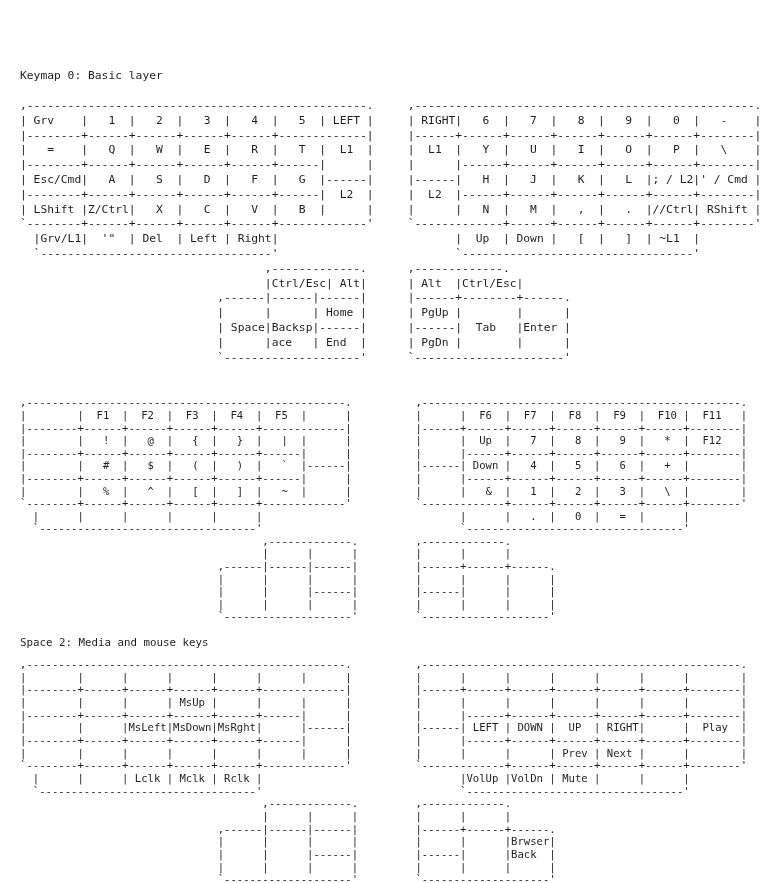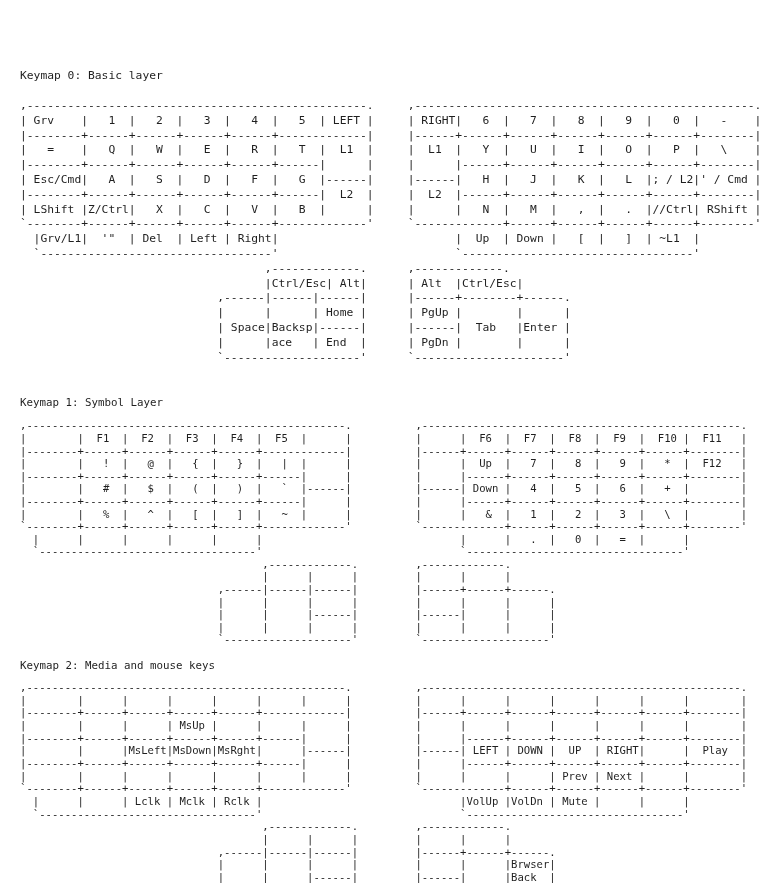--- a/index.html
+++ b/index.html
@@ -47,21 +47,20 @@
                                     ,-------------.      ,-------------.
                                     |Ctrl/Esc| Alt|      | Alt  |Ctrl/Esc|
                              ,------|------|------|      |------+--------+------.
                              |      |      | Home |      | PgUp |        |      |
                              | Space|Backsp|------|      |------|  Tab   |Enter |
                              |      |ace   | End  |      | PgDn |        |      |
                              `--------------------'      `----------------------'</pre>
   </section>
 
   <section class="km-section s1">
-    <div class="km-title">Keymap 1: Symbol Layer</div>
     <pre class="km-art">,--------------------------------------------------.          ,--------------------------------------------------.
 |        |  F1  |  F2  |  F3  |  F4  |  F5  |      |          |      |  F6  |  F7  |  F8  |  F9  |  F10 |  F11   |
 |--------+------+------+------+------+-------------|          |------+------+------+------+------+------+--------|
 |        |   !  |   @  |   {  |   }  |   |  |      |          |      |  Up  |   7  |   8  |   9  |   *  |  F12   |
 |--------+------+------+------+------+------|      |          |      |------+------+------+------+------+--------|
 |        |   #  |   $  |   (  |   )  |   `  |------|          |------| Down |   4  |   5  |   6  |   +  |        |
 |--------+------+------+------+------+------|      |          |      |------+------+------+------+------+--------|
 |        |   %  |   ^  |   [  |   ]  |   ~  |      |          |      |   &amp;  |   1  |   2  |   3  |   \  |        |
 `--------+------+------+------+------+-------------'          `-------------+------+------+------+------+--------'
   |      |      |      |      |      |                               |      |   .  |   0  |   =  |      |
@@ -69,21 +68,21 @@
                                       ,-------------.         ,-------------.
                                       |      |      |         |      |      |
                                ,------|------|------|         |------+------+------.
                                |      |      |      |         |      |      |      |
                                |      |      |------|         |------|      |      |
                                |      |      |      |         |      |      |      |
                                `--------------------'         `--------------------'</pre>
   </section>
 
   <section class="km-section s2">
-    <div class="km-title">Keymap 2: Media and mouse keys</div>
+    <div class="km-title">Space 2: Media and mouse keys</div>
     <pre class="km-art">,--------------------------------------------------.          ,--------------------------------------------------.
 |        |      |      |      |      |      |      |          |      |      |      |      |      |      |        |
 |--------+------+------+------+------+-------------|          |------+------+------+------+------+------+--------|
 |        |      |      | MsUp |      |      |      |          |      |      |      |      |      |      |        |
 |--------+------+------+------+------+------|      |          |      |------+------+------+------+------+--------|
 |        |      |MsLeft|MsDown|MsRght|      |------|          |------| LEFT | DOWN |  UP  | RIGHT|      |  Play  |
 |--------+------+------+------+------+------|      |          |      |------+------+------+------+------+--------|
 |        |      |      |      |      |      |      |          |      |      |      | Prev | Next |      |        |
 `--------+------+------+------+------+-------------'          `-------------+------+------+------+------+--------'
   |      |      | Lclk | Mclk | Rclk |                               |VolUp |VolDn | Mute |      |      |

